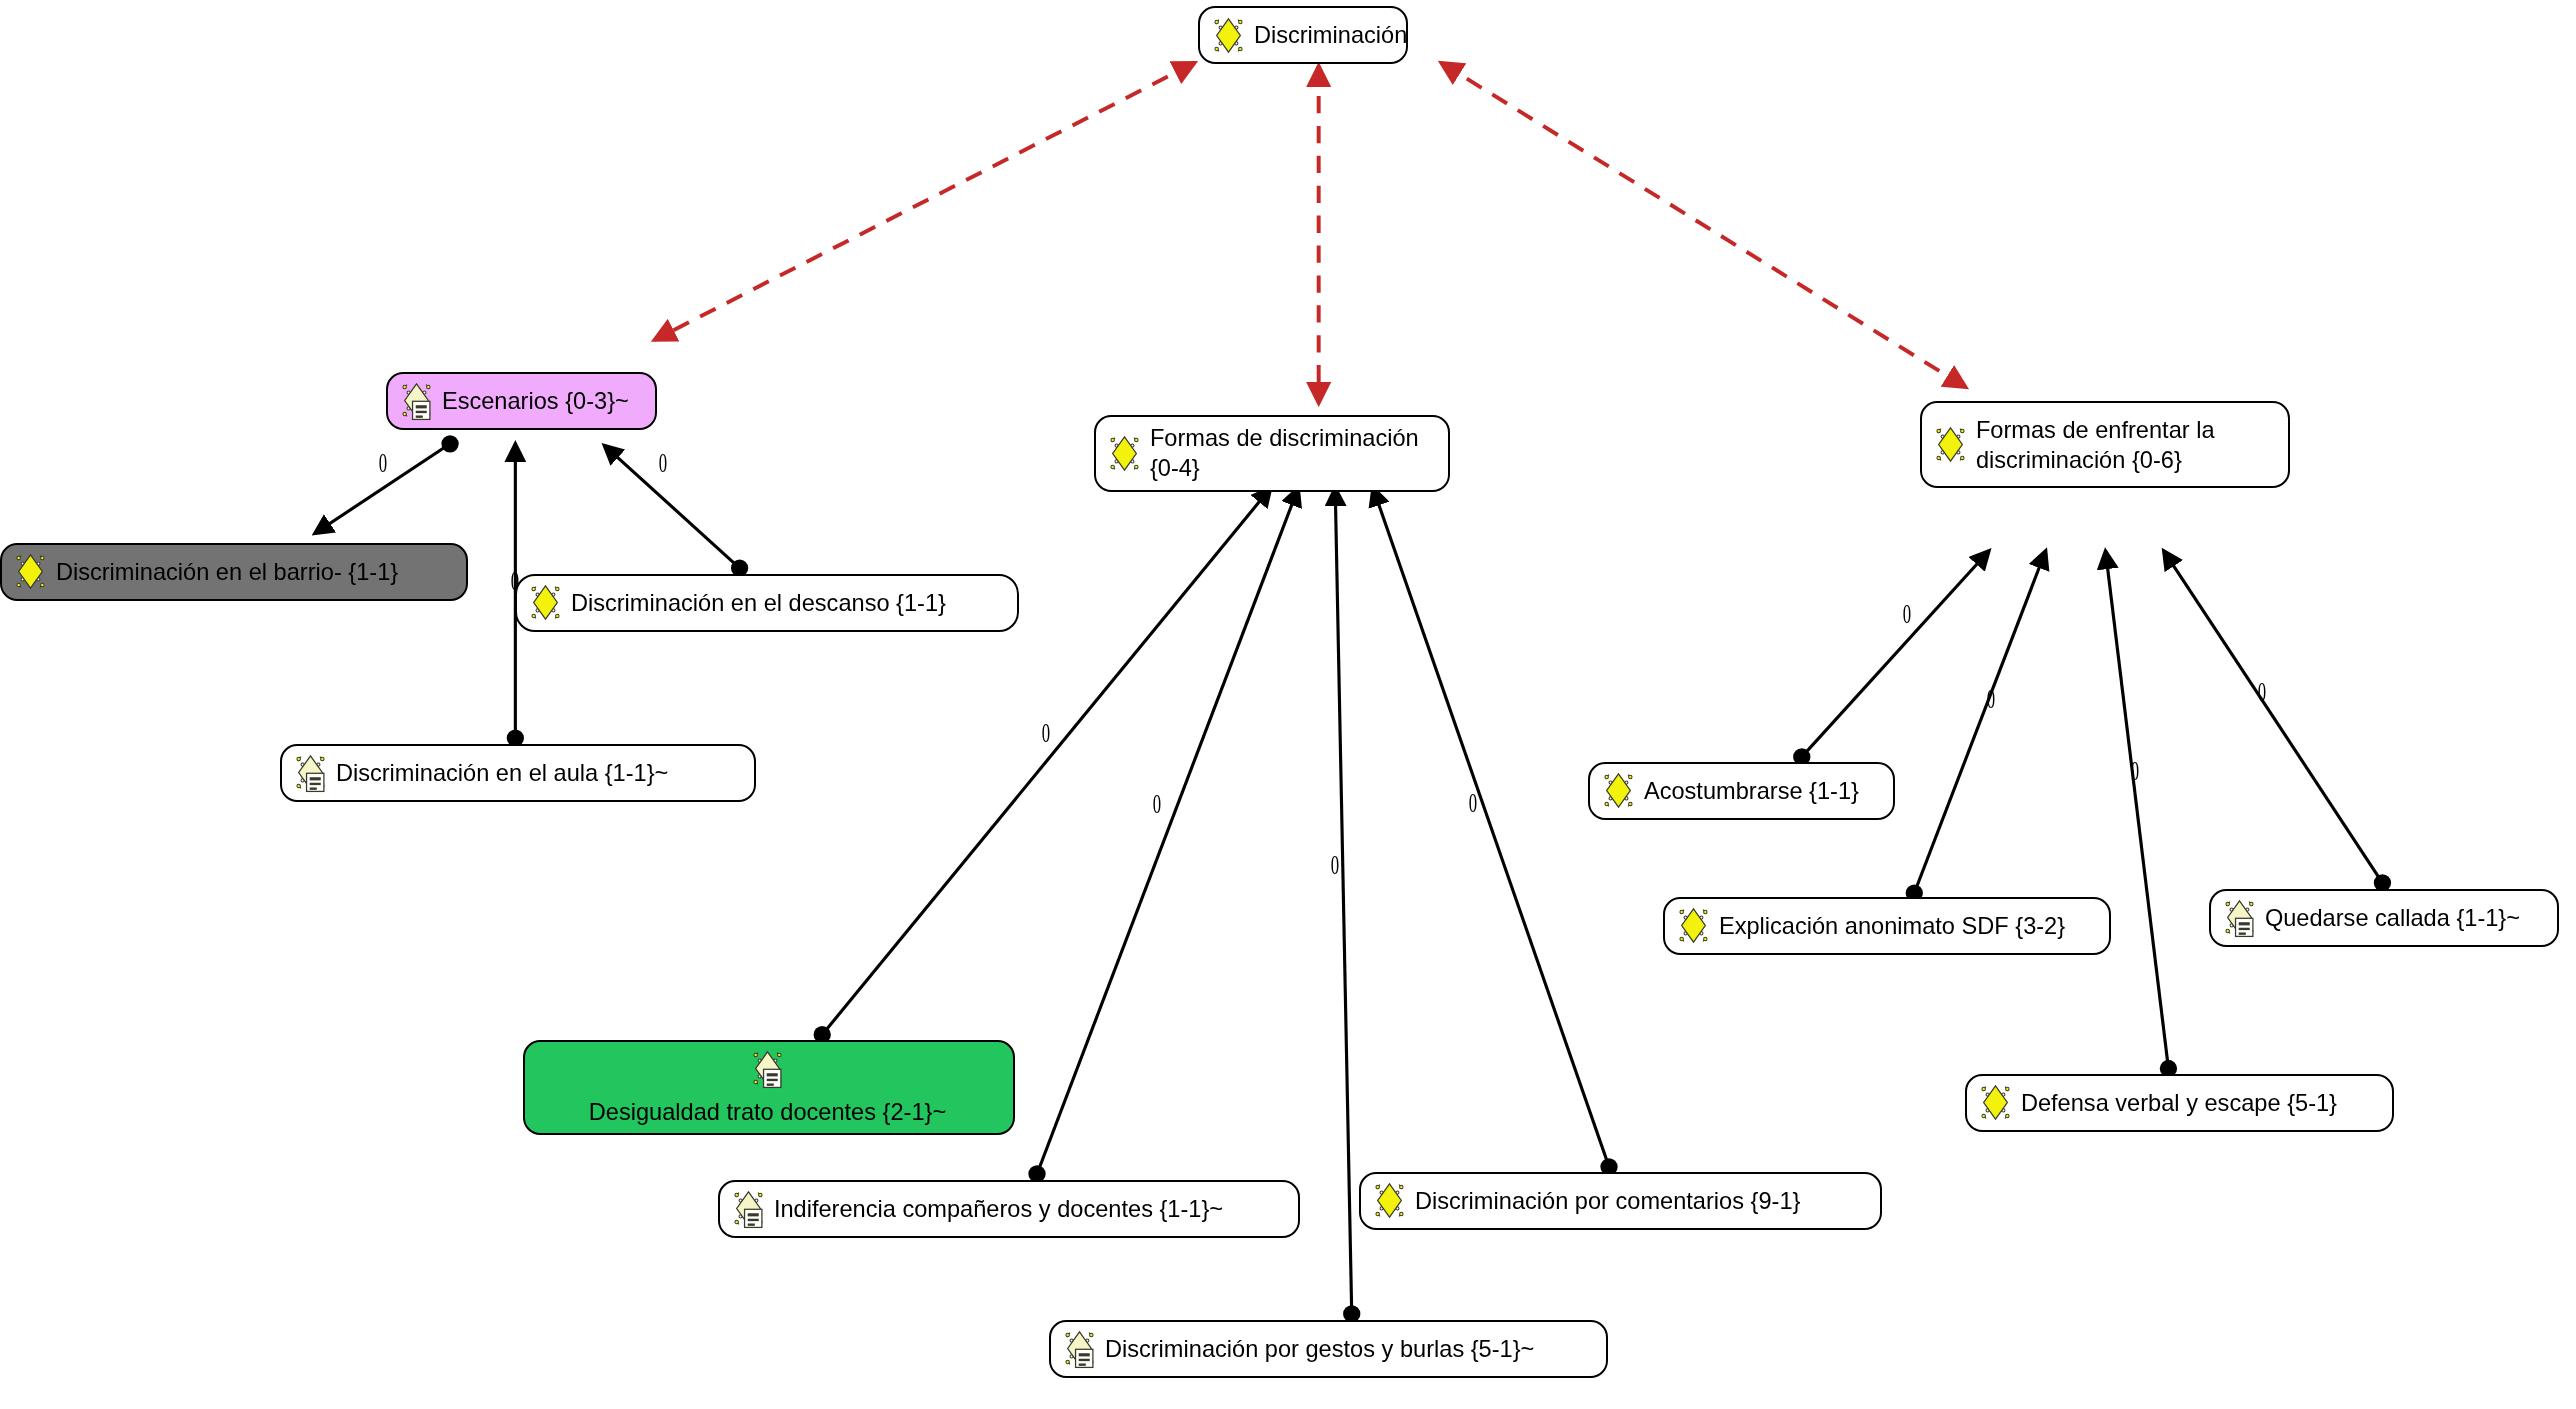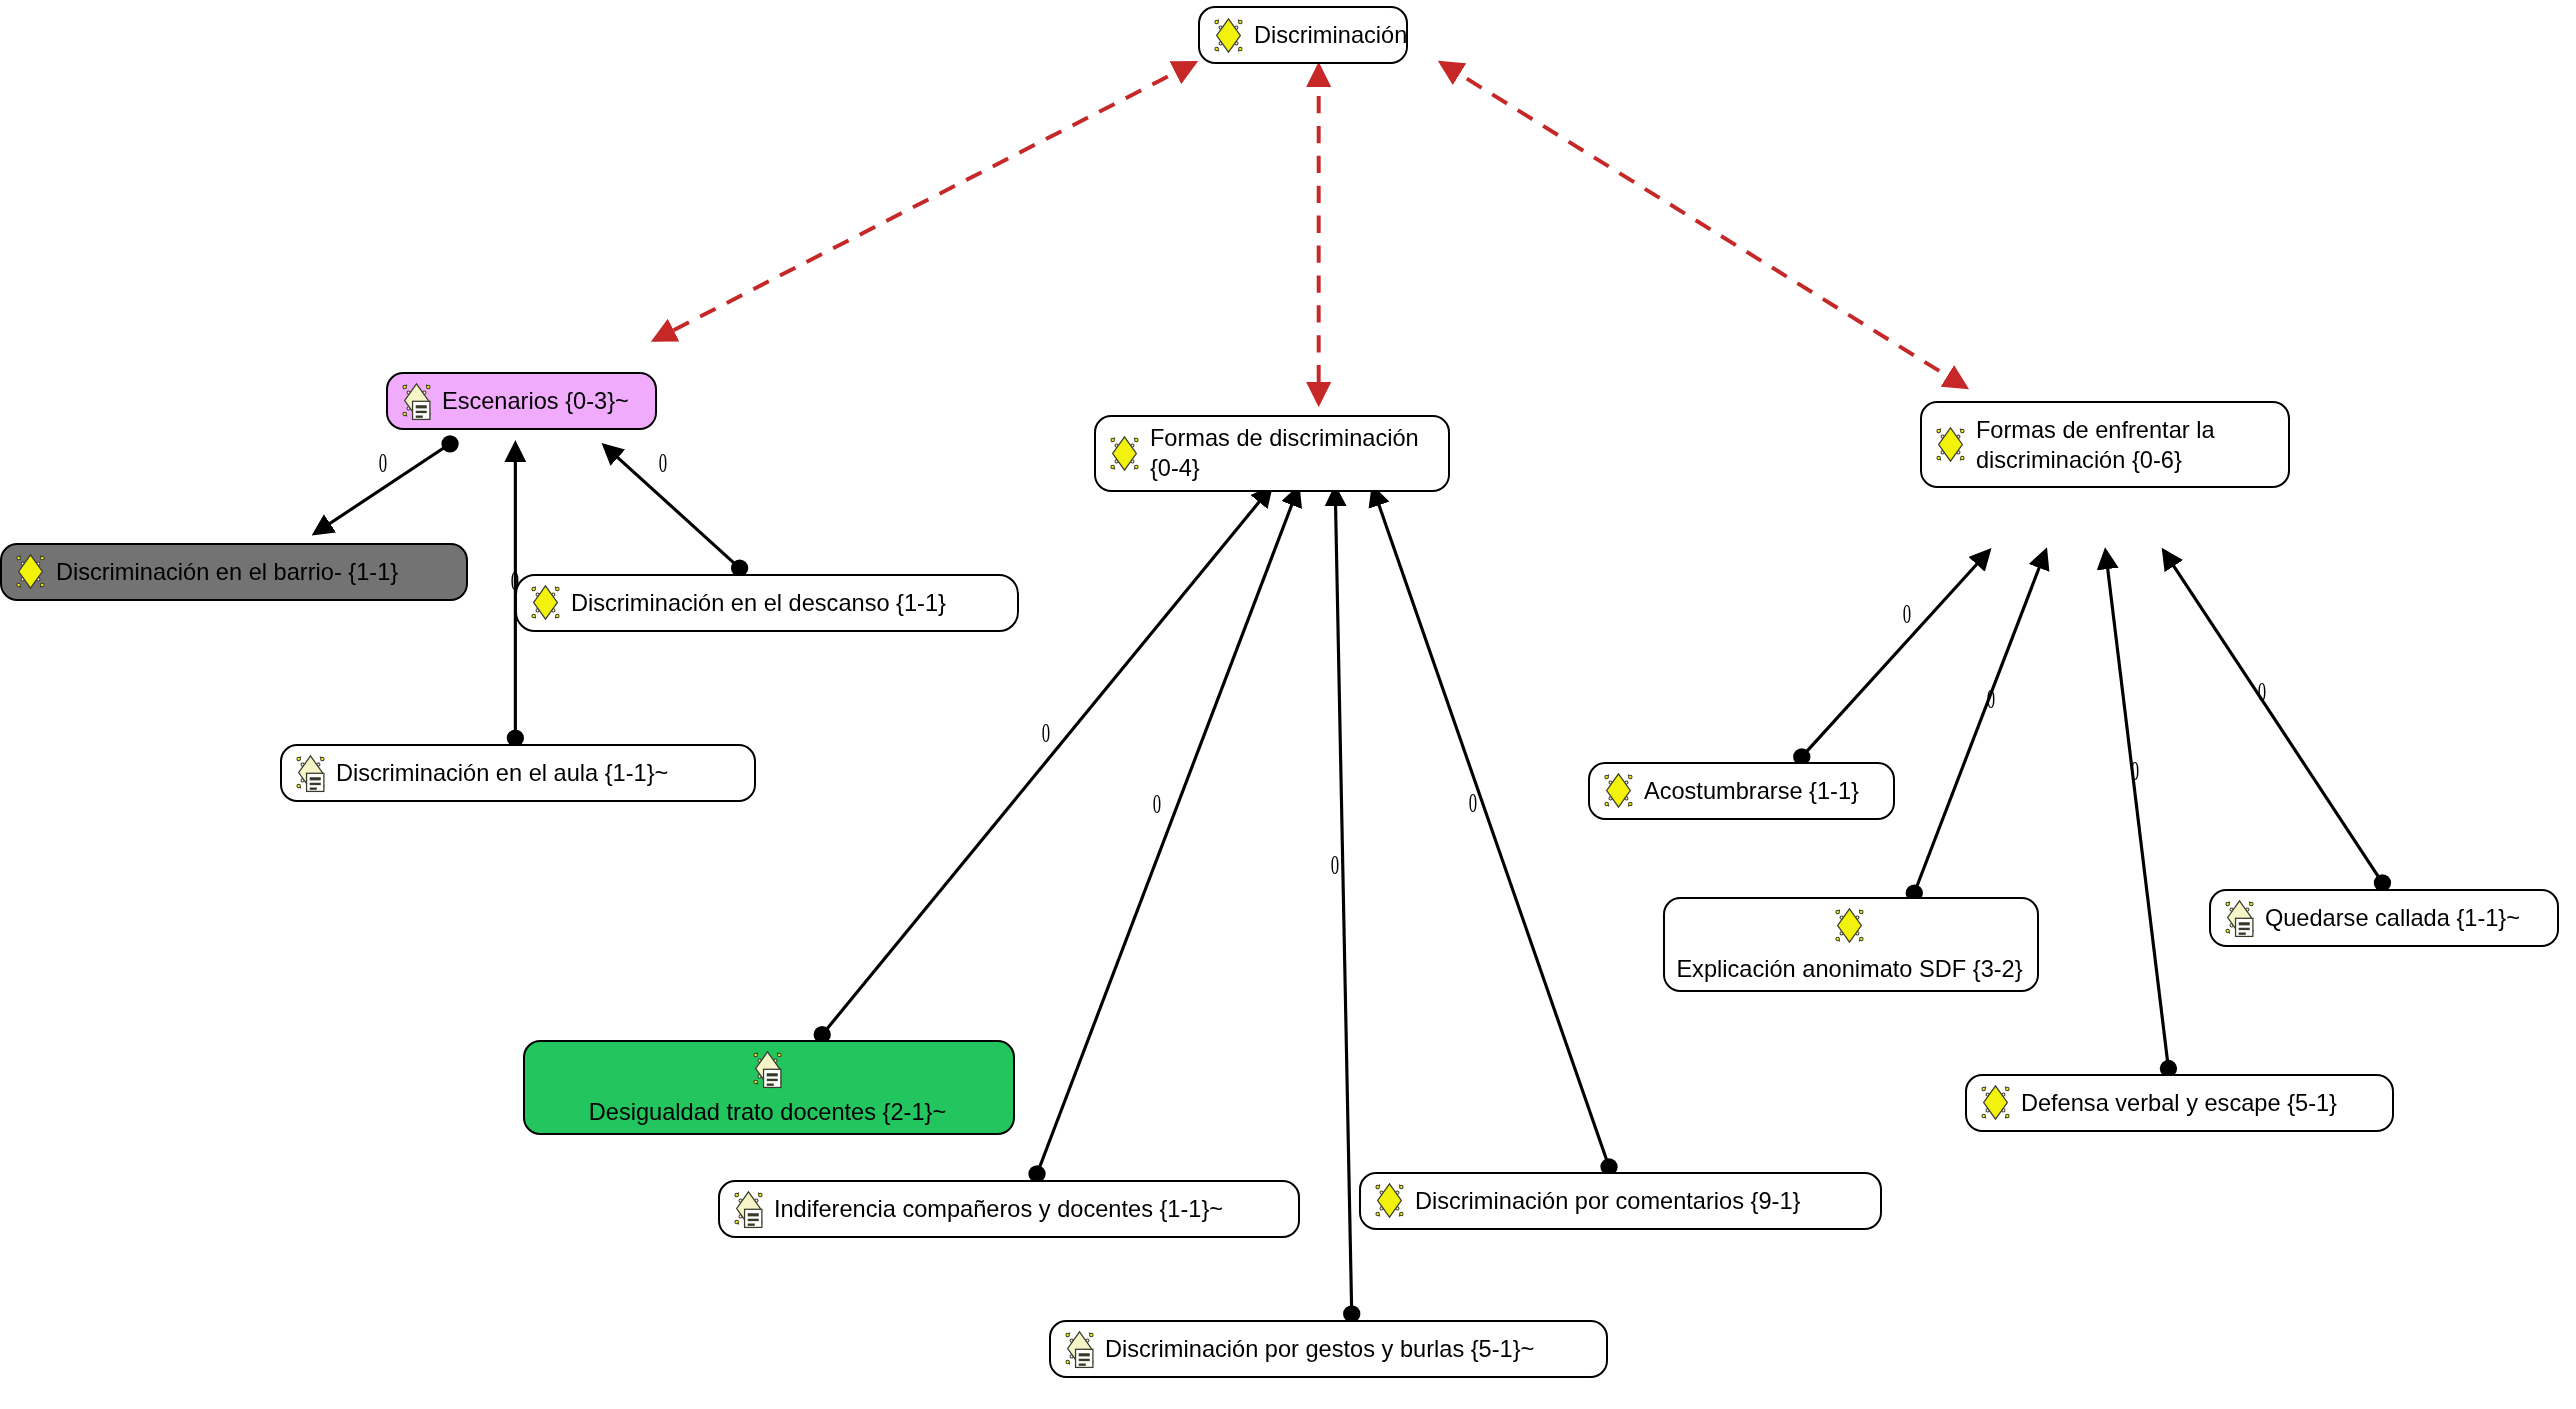--- a/index.html
+++ b/index.html
@@ -247,21 +247,21 @@
               <circle cx="37" cy="43" r="2.2" fill="#F2F20D"></circle>
               <circle cx="12" cy="16" r="2" fill="#ffffff"></circle>
               <circle cx="32" cy="16" r="2" fill="#ffffff"></circle>
               <circle cx="12" cy="36" r="2" fill="#ffffff"></circle>
               <circle cx="32" cy="36" r="2" fill="#ffffff"></circle>
             </g>
             <path d="M22 5 L37 26 L22 47 L7 26 Z" fill="#F2F20D" stroke="#3A3A2A" stroke-width="1.6"></path>
           </svg></span>
         <span class="node-label">Acostumbrarse {1-1}</span>
       </div>
-      <div class="node" id="node-anonimato" style="left: 1663px; top: 897px; width: 376px; min-height: 57px; border-color: rgb(0, 0, 0); background: rgb(255, 255, 255); flex-direction: column;">
+      <div class="node" id="node-anonimato" style="left: 1663px; top: 897px; width: 448px; min-height: 57px; border-color: rgb(0, 0, 0); background: rgb(255, 255, 255);">
         <span class="node-icon"><svg viewBox="0 0 44 52" width="35" height="41" xmlns="http://www.w3.org/2000/svg">
             <g stroke="#3A3A2A" stroke-width="1.3" fill="none">
               <path d="M6 10 L10 6 M34 6 L38 10 M6 42 L10 46 M34 46 L38 42"></path>
               <circle cx="7" cy="9" r="2.2" fill="#F2F20D"></circle>
               <circle cx="37" cy="9" r="2.2" fill="#F2F20D"></circle>
               <circle cx="7" cy="43" r="2.2" fill="#F2F20D"></circle>
               <circle cx="37" cy="43" r="2.2" fill="#F2F20D"></circle>
               <circle cx="12" cy="16" r="2" fill="#ffffff"></circle>
               <circle cx="32" cy="16" r="2" fill="#ffffff"></circle>
               <circle cx="12" cy="36" r="2" fill="#ffffff"></circle>

